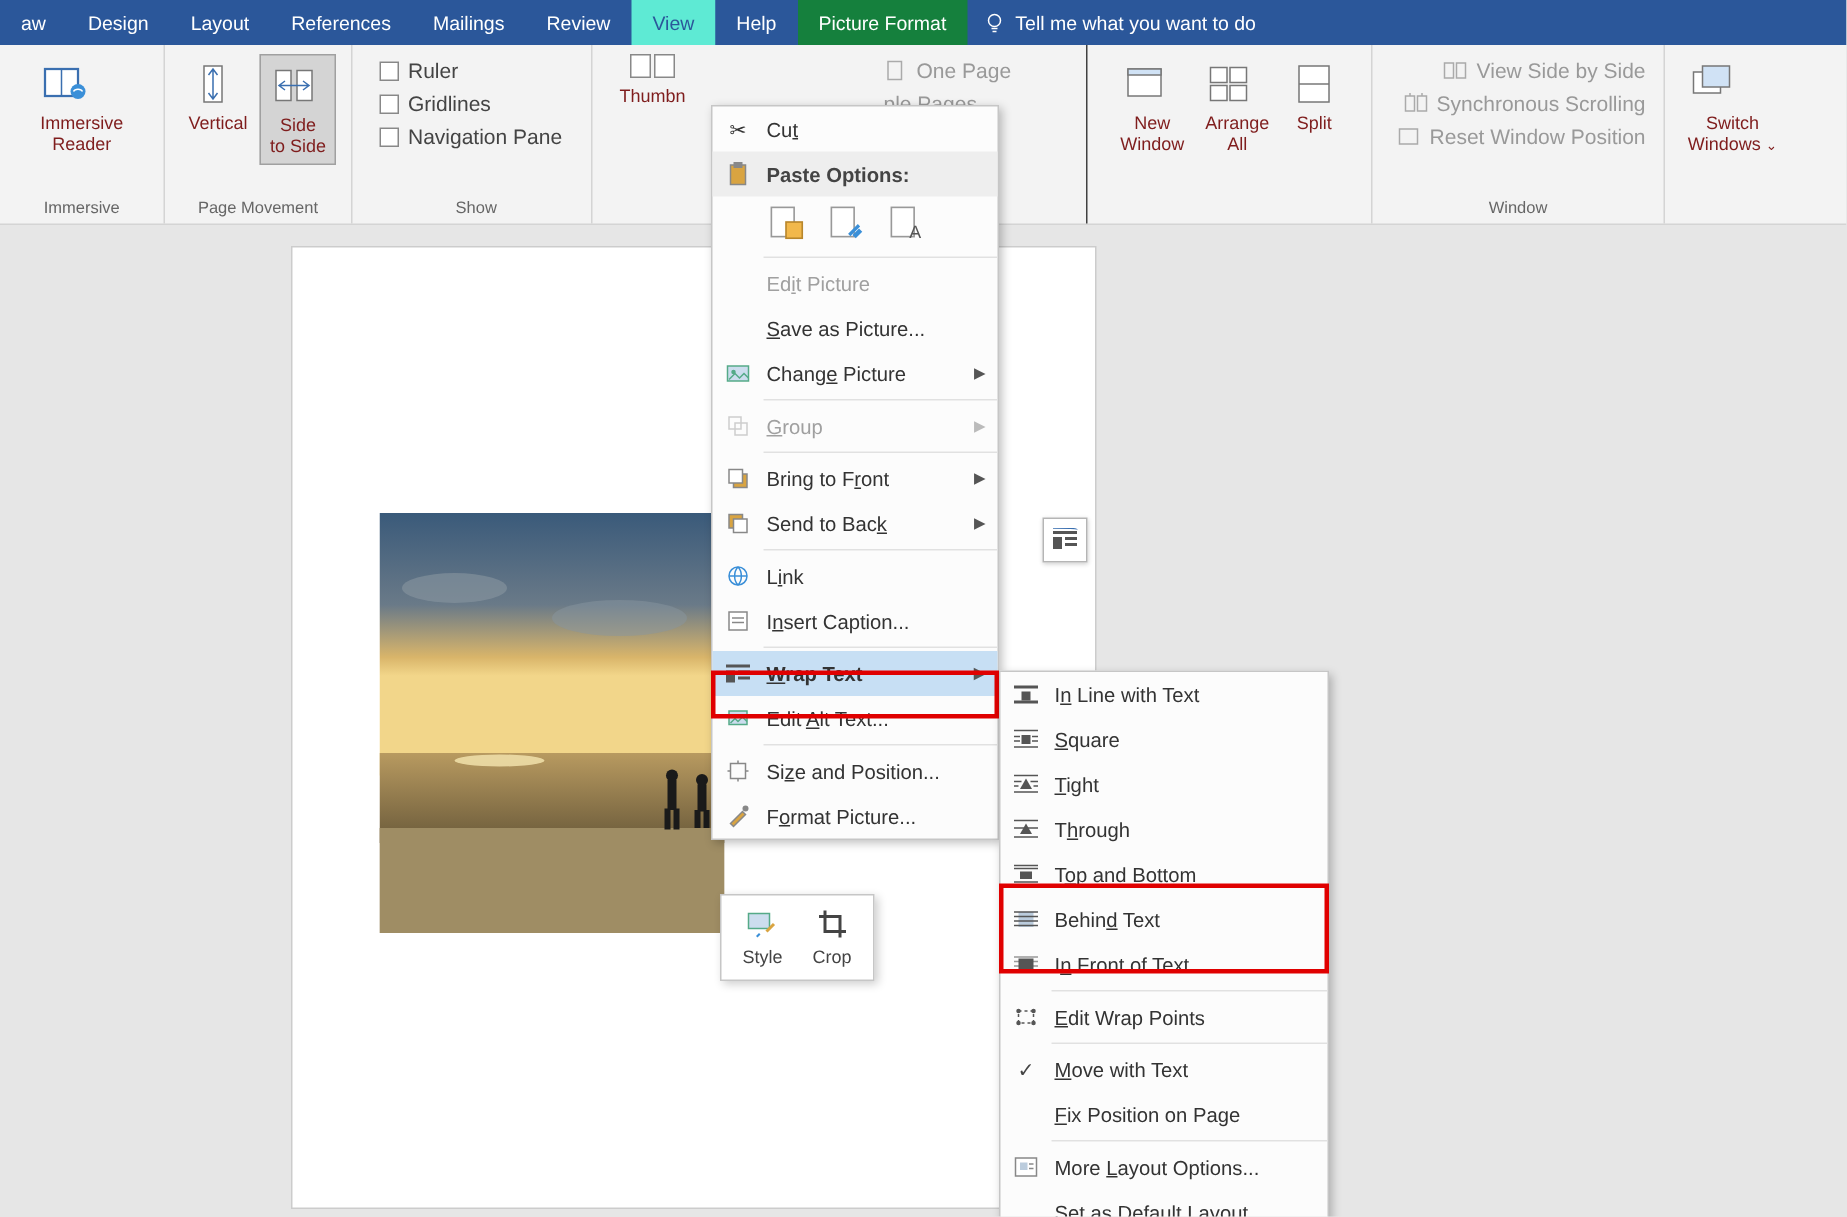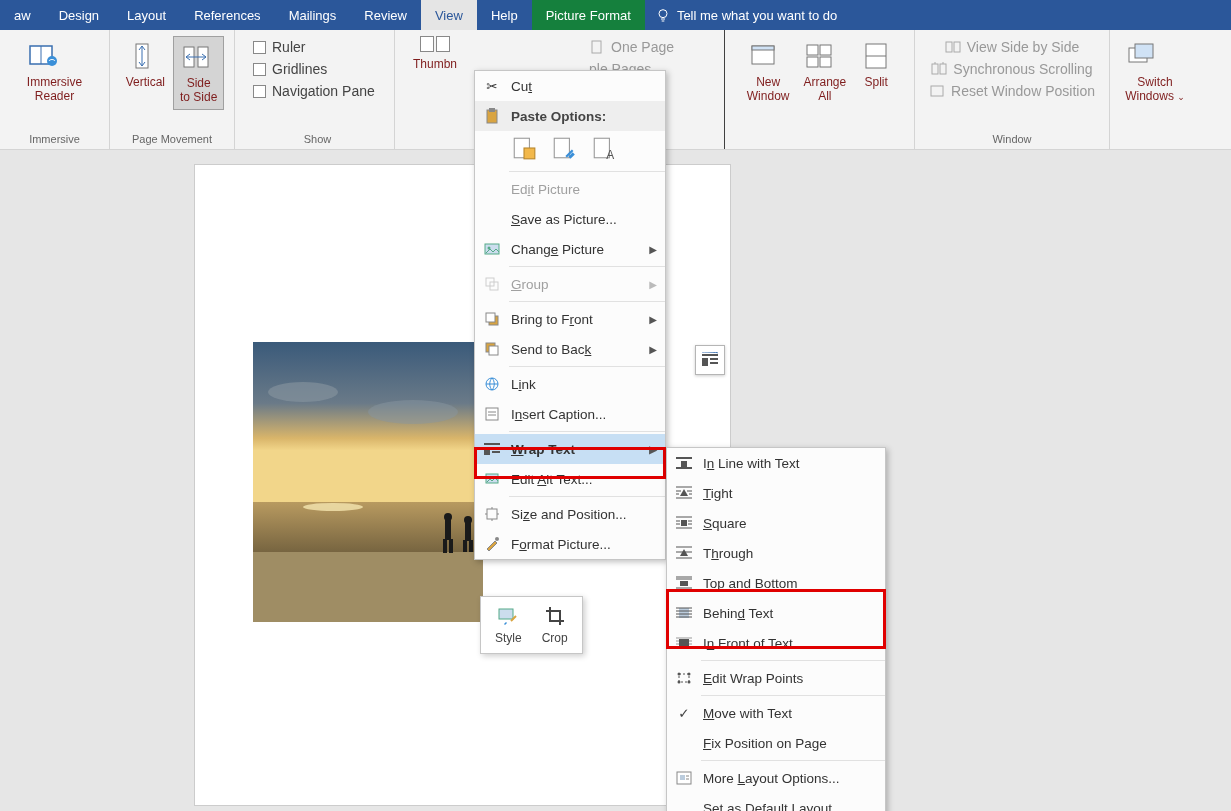--- a/index.html
+++ b/index.html
@@ -1,20 +1,20 @@
 <!DOCTYPE html>
 <html><head>
 <meta charset="utf-8">
 <style>
 * { margin: 0; padding: 0; box-sizing: border-box; font-family: "Segoe UI", Tahoma, sans-serif; }
 body { background: #e6e6e6; width: 1231px; height: 811px; overflow: hidden; position: relative; }
 
 .tabbar { background: #2b579a; height: 30px; display: flex; align-items: stretch; color: #fff; font-size: 13px; }
 .tab { padding: 0 14px; display: flex; align-items: center; cursor: pointer; }
-.tab.active { background: #e5e5e5; color: #2b579a; }
+.tab.active { background: #5eead4; color: #2b579a; }
 .tab.contextual { background: #15803d; text-align: right; }
 .tell-me { display: flex; align-items: center; gap: 6px; color: #fff; font-size: 13px; margin-left: 10px; }
 .bulb { width: 16px; height: 16px; }
 
 .ribbon { background: #f3f3f3; border-bottom: 1px solid #d4d4d4; height: 120px; display: flex; position: relative; }
 .group { border-right: 1px solid #d4d4d4; display: flex; flex-direction: column; align-items: center; padding: 6px 8px 0 8px; font-size: 11px; color: #5a5a5a; }
 .group-label { margin-top: auto; padding: 4px 0; font-size: 11px; color: #666; }
 .big-btn { display: flex; flex-direction: column; gap: 4px; padding: 4px 6px; font-size: 12px; color: #7f1d1d; text-align: center; line-height: 1.15; }
 .big-btn .ico { width: 32px; height: 32px; display:flex; align-items:center; justify-content:center; }
 .hstack { display: flex; gap: 2px; align-items:flex-start; }
@@ -180,21 +180,21 @@
             <svg viewBox="0 0 32 32" width="32" height="32">
               <rect x="6" y="4" width="20" height="24" fill="#fff" stroke="#777"></rect>
               <line x1="6" y1="16" x2="26" y2="16" stroke="#777"></line>
             </svg>
           </span>
           <span>Split</span>
         </div>
     </div>
   </div>
 
-  <div class="group" style="width:195px; align-items:center; border-right:1px solid #d4d4d4;">
+  <div class="group" style="width:195px; align-items:flex-end; border-right:1px solid #d4d4d4;">
     <div class="checkrow" style="color:#999;">
         <svg width="16" height="14">
           <rect x="1" y="2" width="6" height="10" fill="none" stroke="#aaa"></rect>
           <rect x="9" y="2" width="6" height="10" fill="none" stroke="#aaa"></rect>
         </svg>
         <span>View Side by Side</span>
       </div>
     <div class="checkrow" style="color:#999;">
         <svg width="16" height="14">
           <rect x="1" y="2" width="6" height="10" fill="none" stroke="#aaa"></rect>
@@ -431,43 +431,43 @@
           <rect x="6" y="6" width="6" height="6" fill="#555"></rect>
           <line x1="1" y1="13" x2="17" y2="13" stroke="#555" stroke-width="2"></line>
         </svg>
       </span>
       <span>I<span class="ul">n</span> Line with Text</span>
     </div>
   <div class="ctx-item">
       <span class="mi">
         <svg width="18" height="16">
           <line x1="1" y1="2" x2="17" y2="2" stroke="#555"></line>
+          <rect x="6" y="5" width="6" height="6" fill="#555"></rect>
+          <line x1="1" y1="6" x2="5" y2="6" stroke="#555"></line>
+          <line x1="13" y1="6" x2="17" y2="6" stroke="#555"></line>
+          <line x1="1" y1="9" x2="5" y2="9" stroke="#555"></line>
+          <line x1="13" y1="9" x2="17" y2="9" stroke="#555"></line>
+          <line x1="1" y1="13" x2="17" y2="13" stroke="#555"></line>
+        </svg>
+      </span>
+      <span><span class="ul">S</span>quare</span>
+    </div>
+  <div class="ctx-item">
+      <span class="mi">
+        <svg width="18" height="16">
+          <line x1="1" y1="2" x2="17" y2="2" stroke="#555"></line>
           <polygon points="9,4 13,11 5,11" fill="#555"></polygon>
           <line x1="1" y1="6" x2="6" y2="6" stroke="#555"></line>
           <line x1="12" y1="6" x2="17" y2="6" stroke="#555"></line>
           <line x1="1" y1="9" x2="4" y2="9" stroke="#555"></line>
           <line x1="14" y1="9" x2="17" y2="9" stroke="#555"></line>
           <line x1="1" y1="13" x2="17" y2="13" stroke="#555"></line>
         </svg>
       </span>
       <span><span class="ul">T</span>ight</span>
-    </div>
-  <div class="ctx-item">
-      <span class="mi">
-        <svg width="18" height="16">
-          <line x1="1" y1="2" x2="17" y2="2" stroke="#555"></line>
-          <rect x="6" y="5" width="6" height="6" fill="#555"></rect>
-          <line x1="1" y1="6" x2="5" y2="6" stroke="#555"></line>
-          <line x1="13" y1="6" x2="17" y2="6" stroke="#555"></line>
-          <line x1="1" y1="9" x2="5" y2="9" stroke="#555"></line>
-          <line x1="13" y1="9" x2="17" y2="9" stroke="#555"></line>
-          <line x1="1" y1="13" x2="17" y2="13" stroke="#555"></line>
-        </svg>
-      </span>
-      <span><span class="ul">S</span>quare</span>
     </div>
   <div class="ctx-item">
       <span class="mi">
         <svg width="18" height="16">
           <line x1="1" y1="2" x2="17" y2="2" stroke="#555"></line>
           <polygon points="9,4 13,11 5,11" fill="#555"></polygon>
           <line x1="1" y1="7" x2="17" y2="7" stroke="#555"></line>
           <line x1="1" y1="13" x2="17" y2="13" stroke="#555"></line>
         </svg>
       </span>

